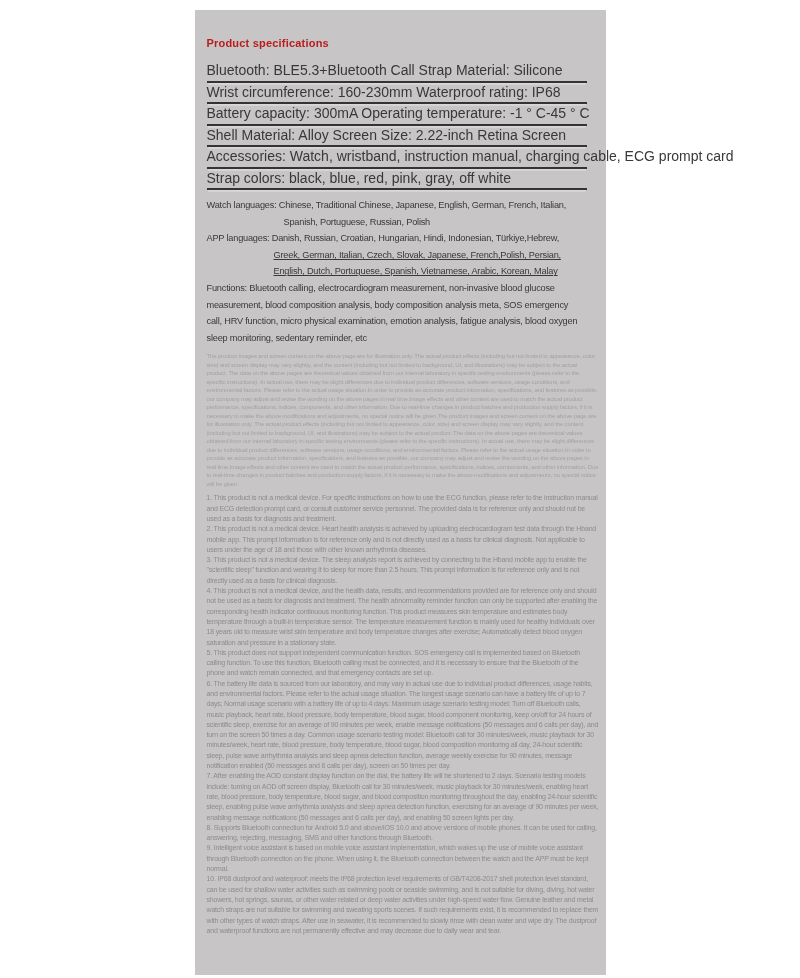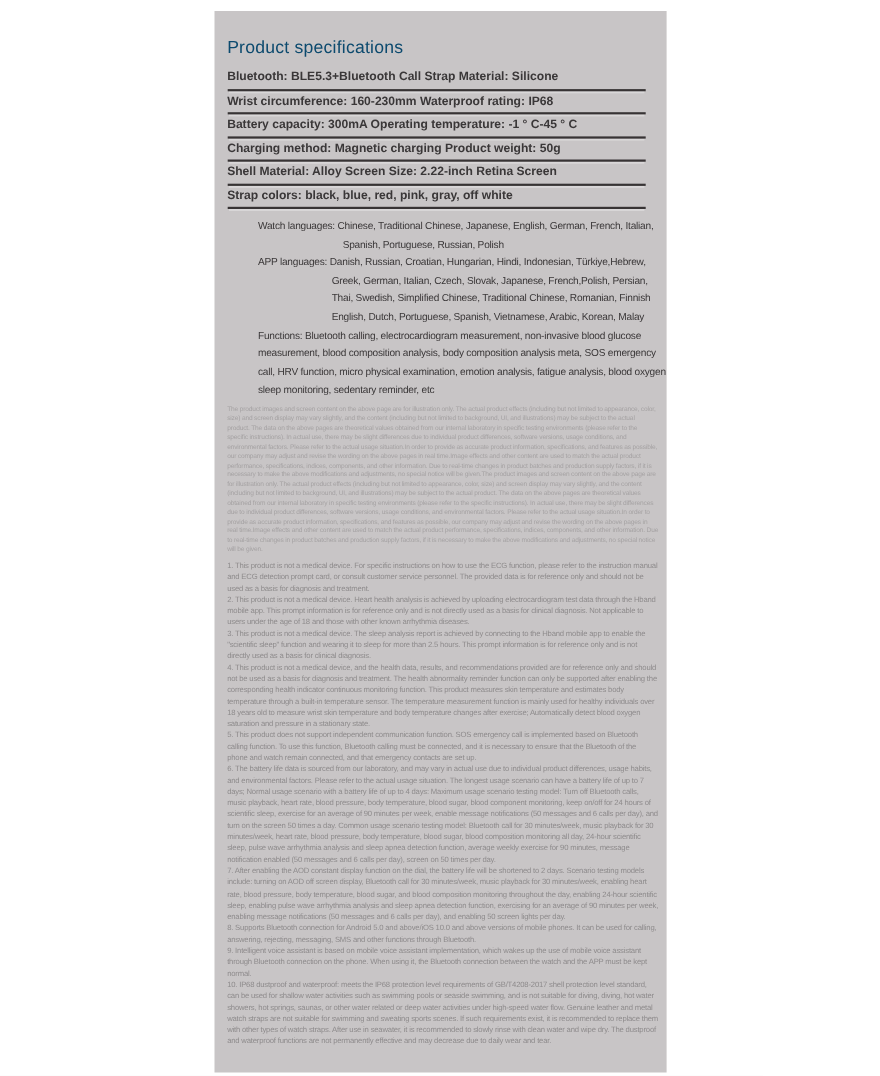--- a/index.html
+++ b/index.html
@@ -12,49 +12,47 @@
 
   .card {
     width: 411px;
     min-height: 965px;
     margin: 10px auto 0 auto;
     background: #c8c5c6;
     padding: 25px 7px 8px 12px;
   }
 
   .title {
-    font-size: 16px;
-    font-weight: 400;
-    color: #0c4a6e;
+    font-size: 11px;
+    font-weight: 700;
+    color: #b91c1c;
     letter-spacing: 0.2px;
     line-height: 17px;
   }
 
   .specs { margin: 9px 12px 0 0; }
   .spec-row {
-    font-size: 11px;
+    font-size: 14px;
     color: #3a3738;
     line-height: 19.5px;
     border-bottom: 2px solid #373334;
     box-shadow: 0 3px 0 -1.2px #d9d7d8;
     white-space: nowrap;
-    font-weight: bold;
   }
 
   .flow { margin-top: 7px; }
   .flow-line {
     font-size: 9.2px;
     color: #3a3738;
     line-height: 16.6px;
     letter-spacing: -0.2px;
     white-space: nowrap;
-    margin-left: 28px;
   }
   .cont-watch { padding-left: 77px; }
-  .cont-app  { padding-left: 67px; }
+  .cont-app  { padding-left: 67px; text-decoration: underline; }
 
   .disclaimer {
     margin-top: 6px;
     font-size: 6px;
     line-height: 8.5px;
     letter-spacing: -0.15px;
     color: #a5a2a3;
     text-align: left;
   }
 
@@ -70,34 +68,33 @@
 <body>
 
 <div class="card">
 
   <h1 class="title">Product specifications</h1>
 
   <div class="specs">
     <div class="spec-row">Bluetooth: BLE5.3+Bluetooth Call Strap Material: Silicone</div>
     <div class="spec-row">Wrist circumference: 160-230mm Waterproof rating: IP68</div>
     <div class="spec-row">Battery capacity: 300mA Operating temperature: -1 ° C-45 ° C</div>
-    <div class="spec-row">Charging method: Magnetic charging Product weight: 50g</div>
     <div class="spec-row">Shell Material: Alloy Screen Size: 2.22-inch Retina Screen</div>
+    <div class="spec-row">Accessories: Watch, wristband, instruction manual, charging cable, ECG prompt card</div>
     <div class="spec-row">Strap colors: black, blue, red, pink, gray, off white</div>
   </div>
 
   <div class="flow">
     <div class="flow-line">Watch languages: Chinese, Traditional Chinese, Japanese, English, German, French, Italian,</div>
     <div class="flow-line cont-watch">Spanish, Portuguese, Russian, Polish</div>
   </div>
 
   <div>
     <div class="flow-line">APP languages: Danish, Russian, Croatian, Hungarian, Hindi, Indonesian, Türkiye,Hebrew,</div>
     <div class="flow-line cont-app">Greek, German, Italian, Czech, Slovak, Japanese, French,Polish, Persian,</div>
-    <div class="flow-line cont-app">Thai, Swedish, Simplified Chinese, Traditional Chinese, Romanian, Finnish</div>
     <div class="flow-line cont-app">English, Dutch, Portuguese, Spanish, Vietnamese, Arabic, Korean, Malay</div>
   </div>
 
   <div>
     <div class="flow-line">Functions: Bluetooth calling, electrocardiogram measurement, non-invasive blood glucose</div>
     <div class="flow-line">measurement, blood composition analysis, body composition analysis meta, SOS emergency</div>
     <div class="flow-line">call, HRV function, micro physical examination, emotion analysis, fatigue analysis, blood oxygen</div>
     <div class="flow-line">sleep monitoring, sedentary reminder, etc</div>
   </div>
 

